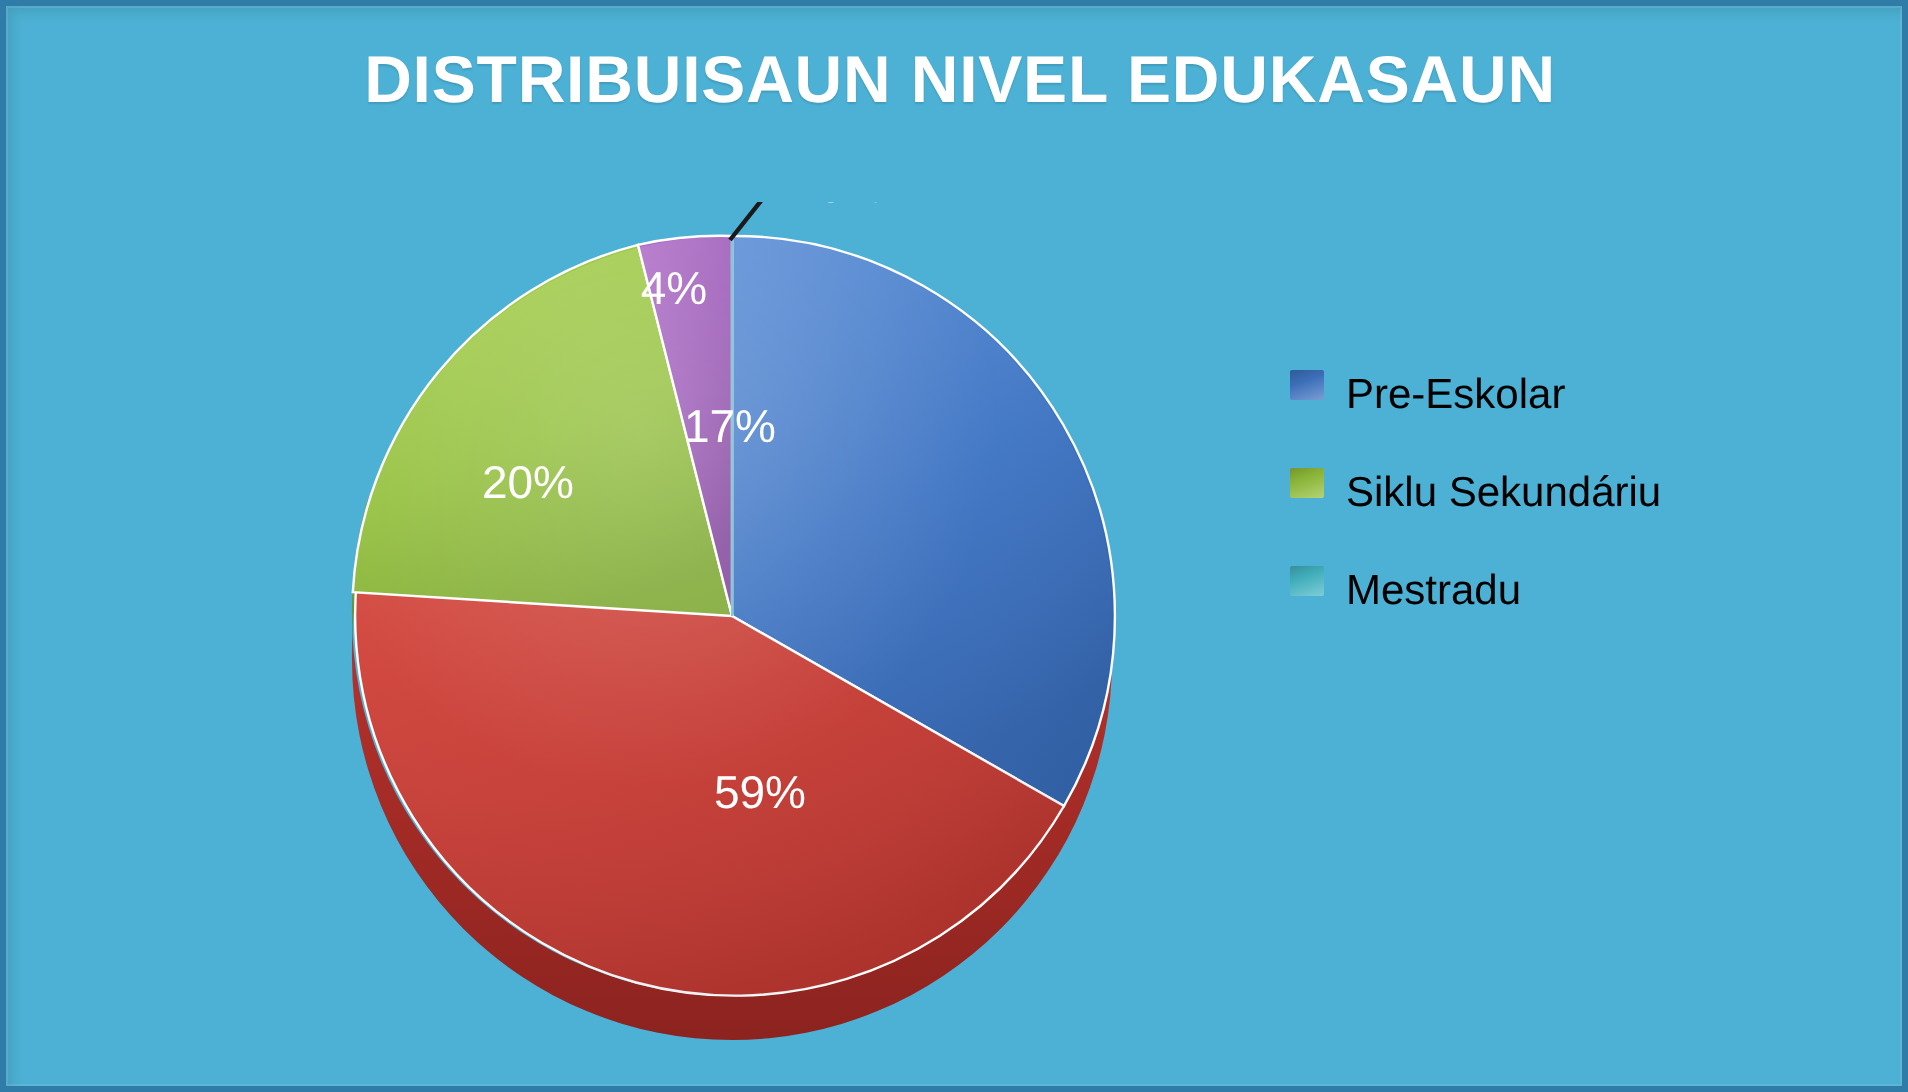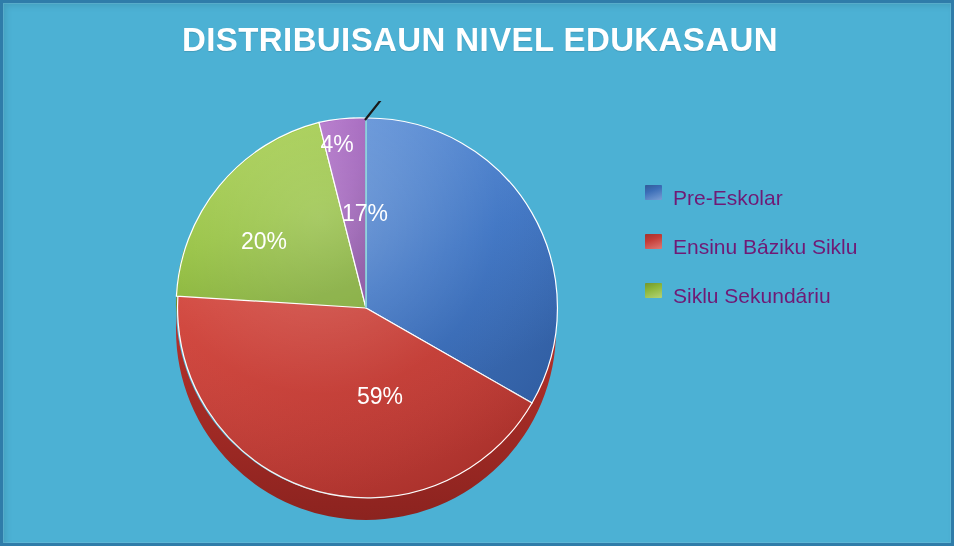--- a/index.html
+++ b/index.html
@@ -95,21 +95,21 @@
     content: "";
     position: absolute;
     inset: 0;
     border-radius: 1px;
     background: linear-gradient(160deg, rgba(0,0,0,0.40) 0%, rgba(0,0,0,0.10) 38%, rgba(255,255,255,0.55) 100%);
     mix-blend-mode: normal;
     opacity: 0.55;
     pointer-events: none;
   }
   .legend-label {
-    color: #701a75;
+    color: #000000;
     font-size: 21px;
     font-family: "Liberation Sans", sans-serif;
     white-space: nowrap;
     line-height: 1;
     margin-top: 9px;
   }
 </style>
 </head>
 <body>
 
@@ -212,26 +212,26 @@
     </svg>
   </div>
 
   <div id="legend">
 
     <div class="legend-row">
       <span class="legend-swatch" style="background:#3f74c2"></span>
       <span class="legend-label">Pre-Eskolar</span>
     </div>
 
-    <div class="legend-row">
-      <span class="legend-swatch" style="background:#d0403a"></span>
-      <span class="legend-label">Ensinu Báziku Siklu</span>
-    </div>
 
     <div class="legend-row">
       <span class="legend-swatch" style="background:#93c03c"></span>
       <span class="legend-label">Siklu Sekundáriu</span>
     </div>
 
 
+    <div class="legend-row">
+      <span class="legend-swatch" style="background:#45b8c6"></span>
+      <span class="legend-label">Mestradu</span>
+    </div>
 
   </div>
 </div>
 
 </body></html>

